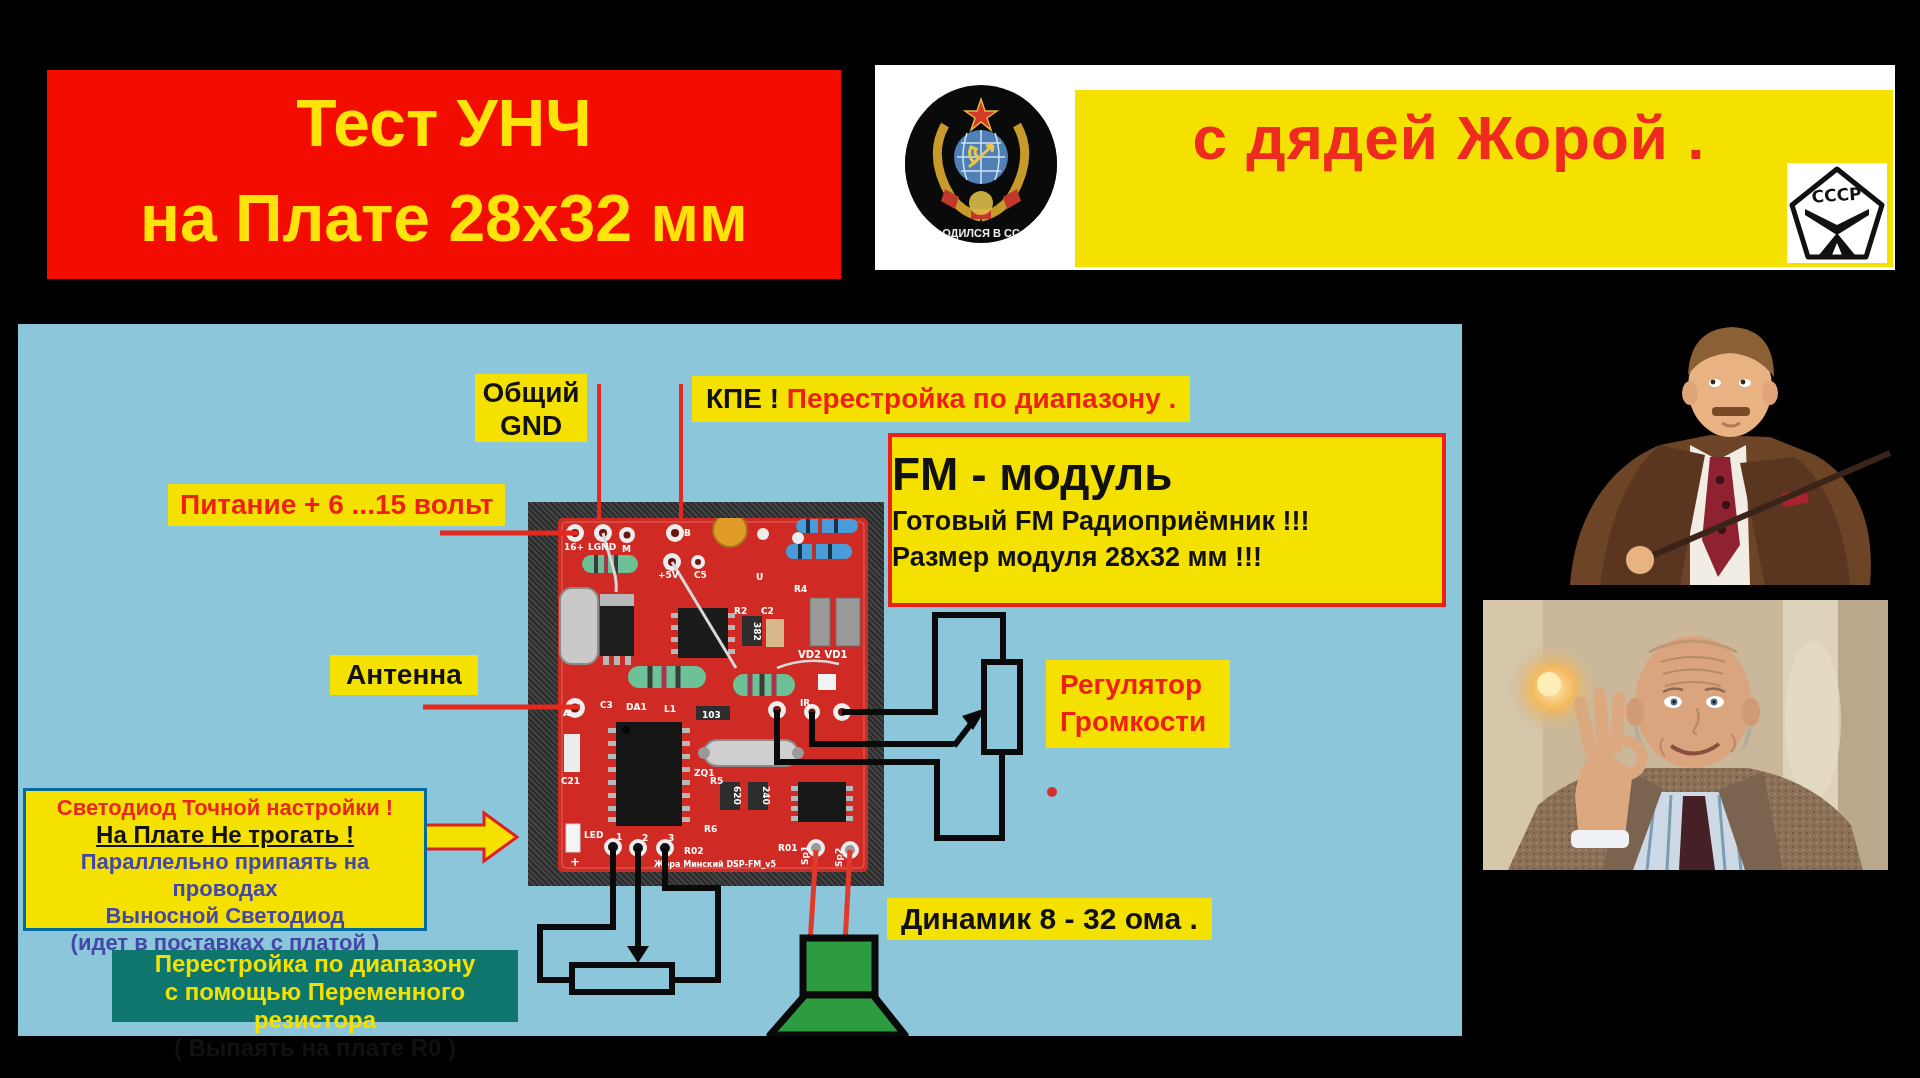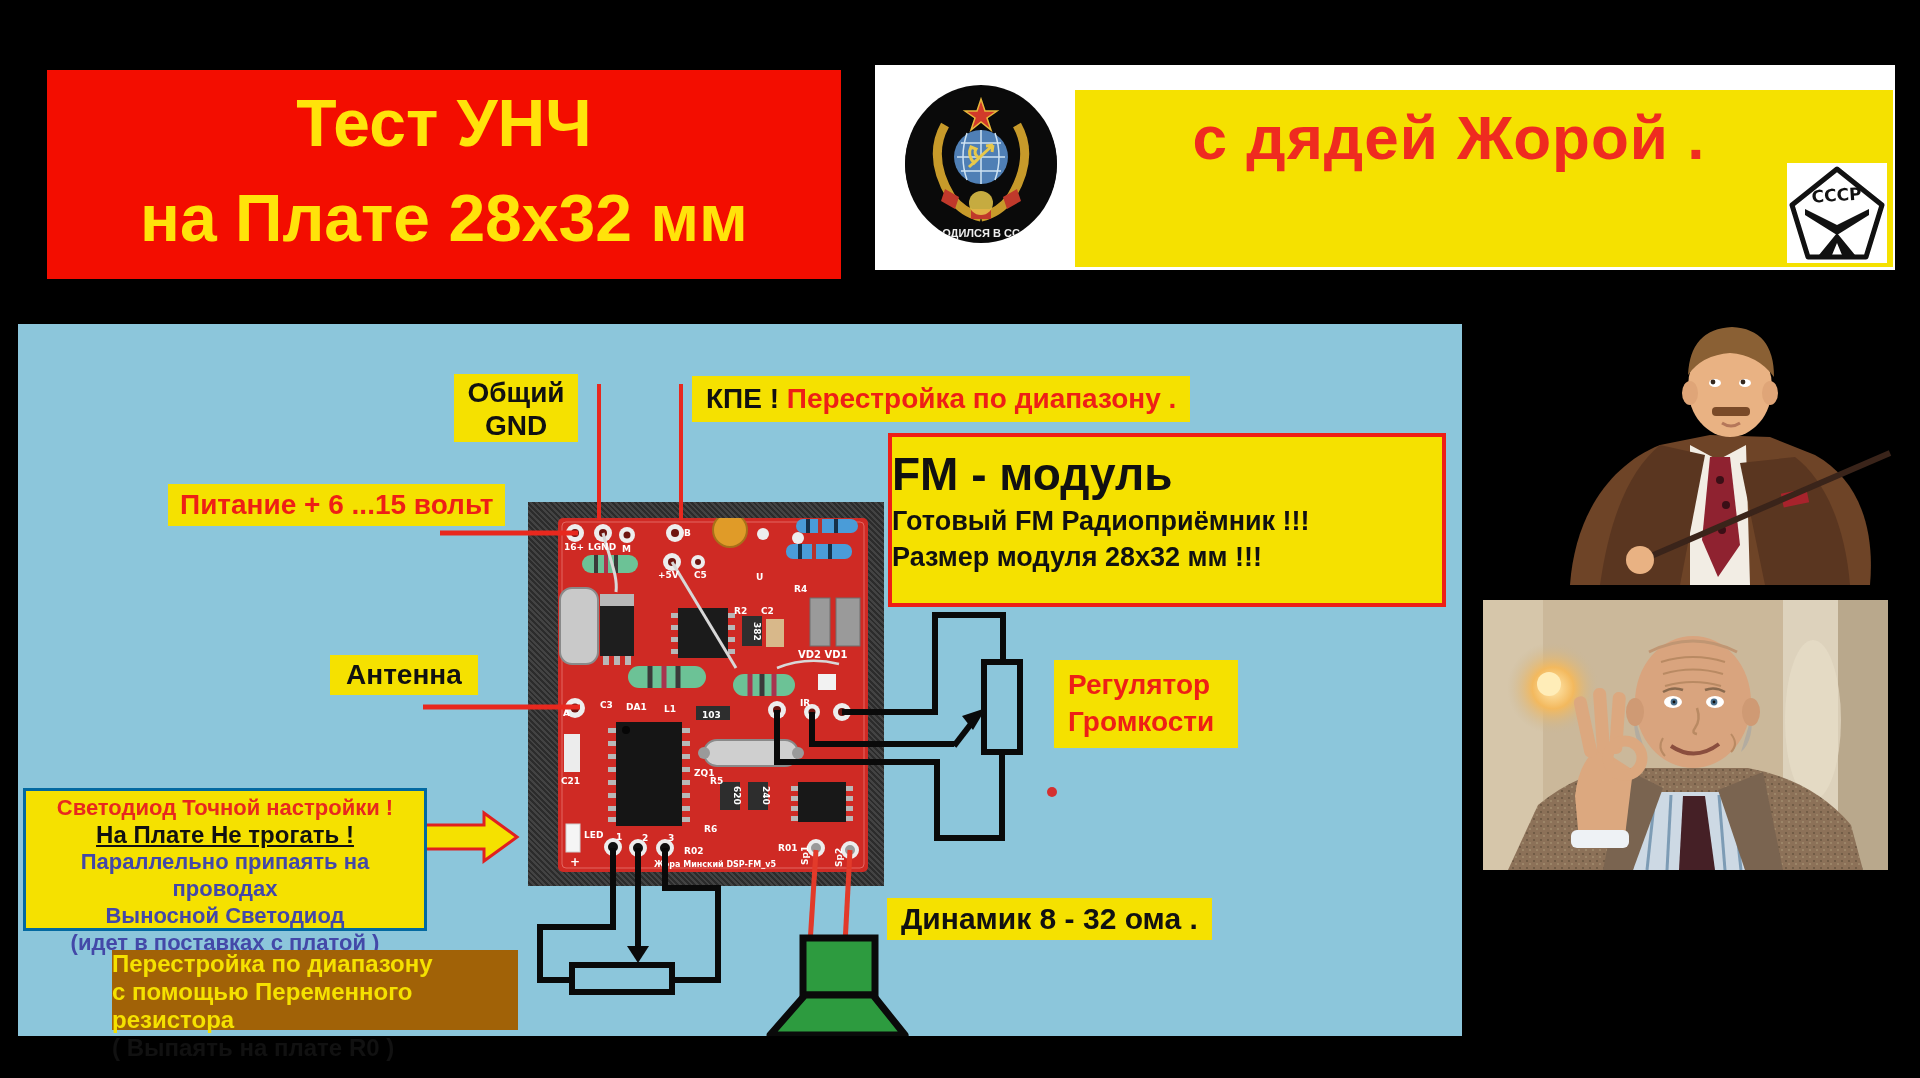--- a/index.html
+++ b/index.html
@@ -15,36 +15,36 @@
   .banner-right{left:875px;top:65px;width:1020px;height:205px;background:#ffffff;}
   .emblem{left:30px;top:20px;width:152px;height:158px;border-radius:50%;background:#0a0a0a;overflow:hidden;}
   .chan-yellow{left:200px;top:25px;width:818px;height:177px;background:#f5e100;
                color:#ef2b20;text-align:center;padding:6px 70px 0 0;box-sizing:border-box;}
   .chan-yellow .c1,.chan-yellow .c2{display:block;font-size:62px;line-height:84px;letter-spacing:1px;}
   .qmark{left:912px;top:98px;width:100px;height:100px;background:#fff;}
   
   .panel{left:18px;top:324px;width:1444px;height:712px;background:#8cc6db;}
   .ybox{position:absolute;background:#f5e100;color:#111;}
   .note{font-size:28px;}
-  .obshiy{left:436px;top:50px;width:124px;height:68px;text-align:center;line-height:33px;padding-top:2px;box-sizing:border-box;}
+  .obshiy{left:457px;top:50px;width:112px;height:68px;text-align:center;line-height:33px;padding-top:2px;box-sizing:border-box;}
   .kpe{left:674px;top:52px;height:46px;line-height:46px;padding:0 14px;white-space:nowrap;}
   .kpe .r{color:#ee1f16;}
   .pitanie{left:150px;top:160px;height:42px;line-height:42px;padding:0 12px;color:#ee1f16;white-space:nowrap;}
   .fmbox{left:870px;top:109px;width:558px;height:174px;background:#f5e100;border:4px solid #ee1f16;
          box-sizing:border-box;text-align:left;color:#111;}
   .fmbox .ttl{display:block;font-size:46px;line-height:58px;margin-top:8px;}
   .fmbox .sub{display:block;font-size:27px;line-height:36px;}
   .antenna{left:300px;top:331px;height:40px;line-height:40px;padding:0 16px;margin-left:12px;}
-  .volume{left:1028px;top:336px;width:184px;padding:6px 0 8px 14px;color:#ee1f16;font-size:28px;line-height:37px;box-sizing:border-box;margin-left:8px;}
+  .volume{left:1028px;top:336px;width:184px;padding:6px 0 8px 14px;color:#ee1f16;font-size:28px;line-height:37px;box-sizing:border-box;}
   .lednote{left:5px;top:464px;width:404px;height:143px;background:#f5e100;border:3px solid #0369a1;
            box-sizing:border-box;text-align:center;font-size:22px;line-height:27px;padding-top:3px;}
   .lednote .l1{color:#e8281e;}
   .lednote .l2{color:#111;text-decoration:underline;font-size:24px;}
   .lednote .lb{color:#4348a8;}
-  .retune{left:94px;top:626px;width:406px;height:80px;background:#a16207;text-align:left;
+  .retune{left:94px;top:626px;width:406px;height:72px;background:#0f766e;text-align:center;
           font-size:24px;line-height:28px;color:#f5e100;box-sizing:border-box;}
   .retune .lk{color:#111;}
   .dynamik{left:869px;top:574px;height:42px;line-height:42px;padding:0 14px;font-size:30px;}
   .mat{left:510px;top:178px;width:356px;height:384px;background:#353535;
        background-image:repeating-linear-gradient(45deg,rgba(255,255,255,.07) 0 2px,rgba(0,0,0,.18) 2px 4px);}
   .boardwrap{left:540px;top:194px;width:310px;height:354px;}
   .conn{left:0;top:0;width:1444px;height:712px;pointer-events:none;}
   
   .photo1{left:1540px;top:295px;width:355px;height:290px;background:#000;}
   .photo2{left:1483px;top:600px;width:405px;height:270px;background:#c9b795;overflow:hidden;}

